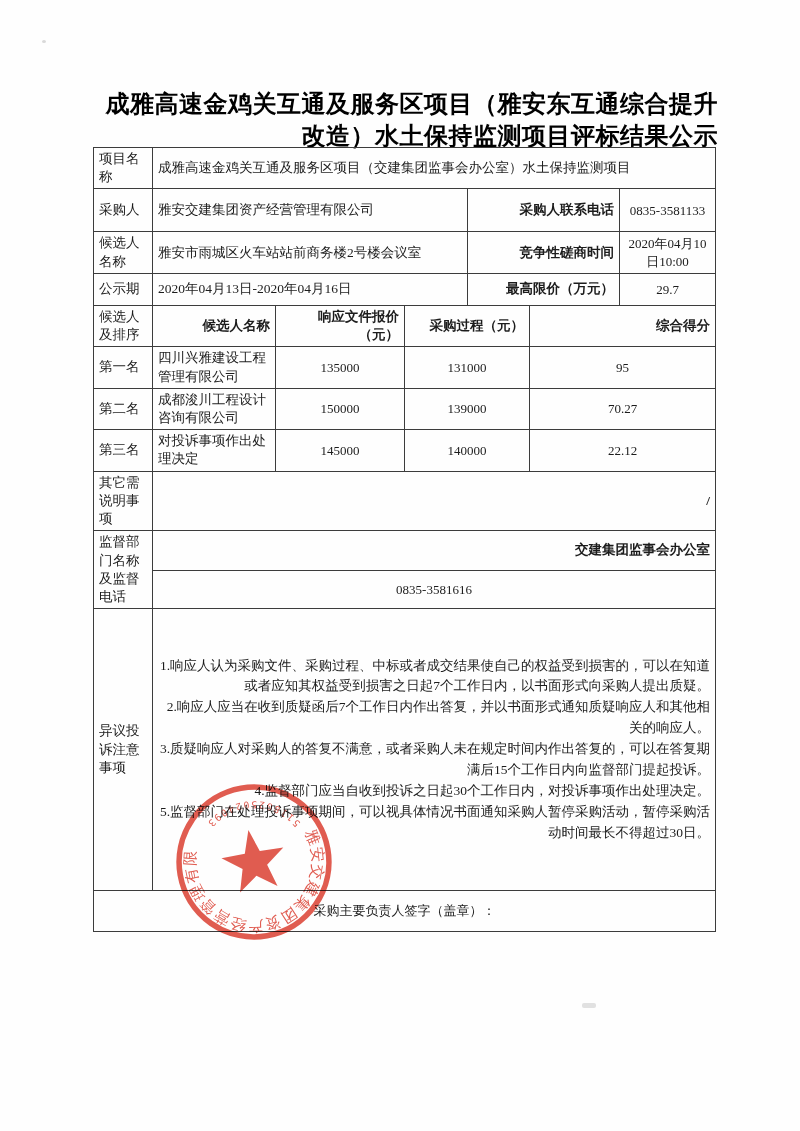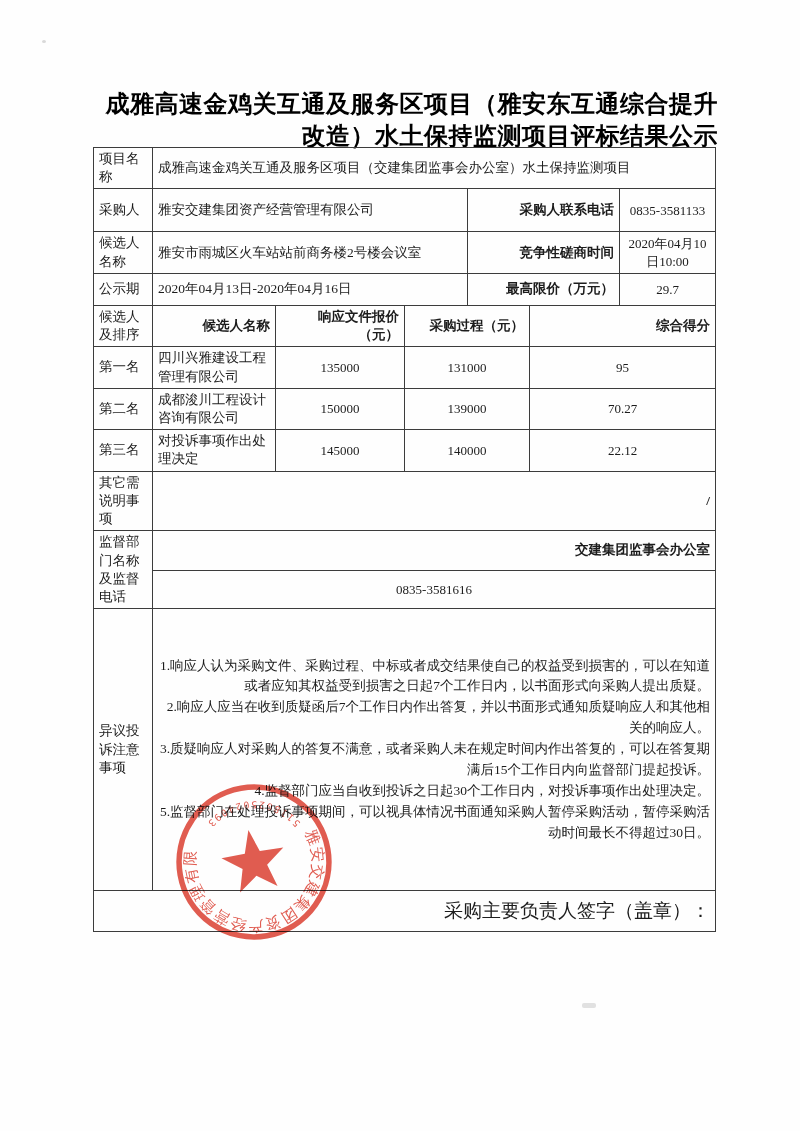--- a/index.html
+++ b/index.html
@@ -39,21 +39,21 @@
     padding:2px 5px;
     line-height:1.35;
     word-break:break-all;
   }
   .lab{text-align:left;}
   .ctr{text-align:right;font-weight:bold;}
   .sup-lab{}
   .num{font-size:13px;text-align:center;}
   .notice-cell{padding:8px 10px 8px 8px;vertical-align:middle;}
   .notice-cell .nline{margin:0;line-height:1.55;font-size:13.5px;text-align:right;word-break:break-all;}
-  .sig-cell{text-align:right;padding-left:5px;font-size:19px;}
+  .sig-cell{text-align:center;padding-left:5px;font-size:13px;}
   
   .seal{
     position:absolute;
     left:171px;top:779px;
     width:166px;height:166px;
     mix-blend-mode:multiply;
     opacity:0.88;
     pointer-events:none;
   }
   .artifact{

